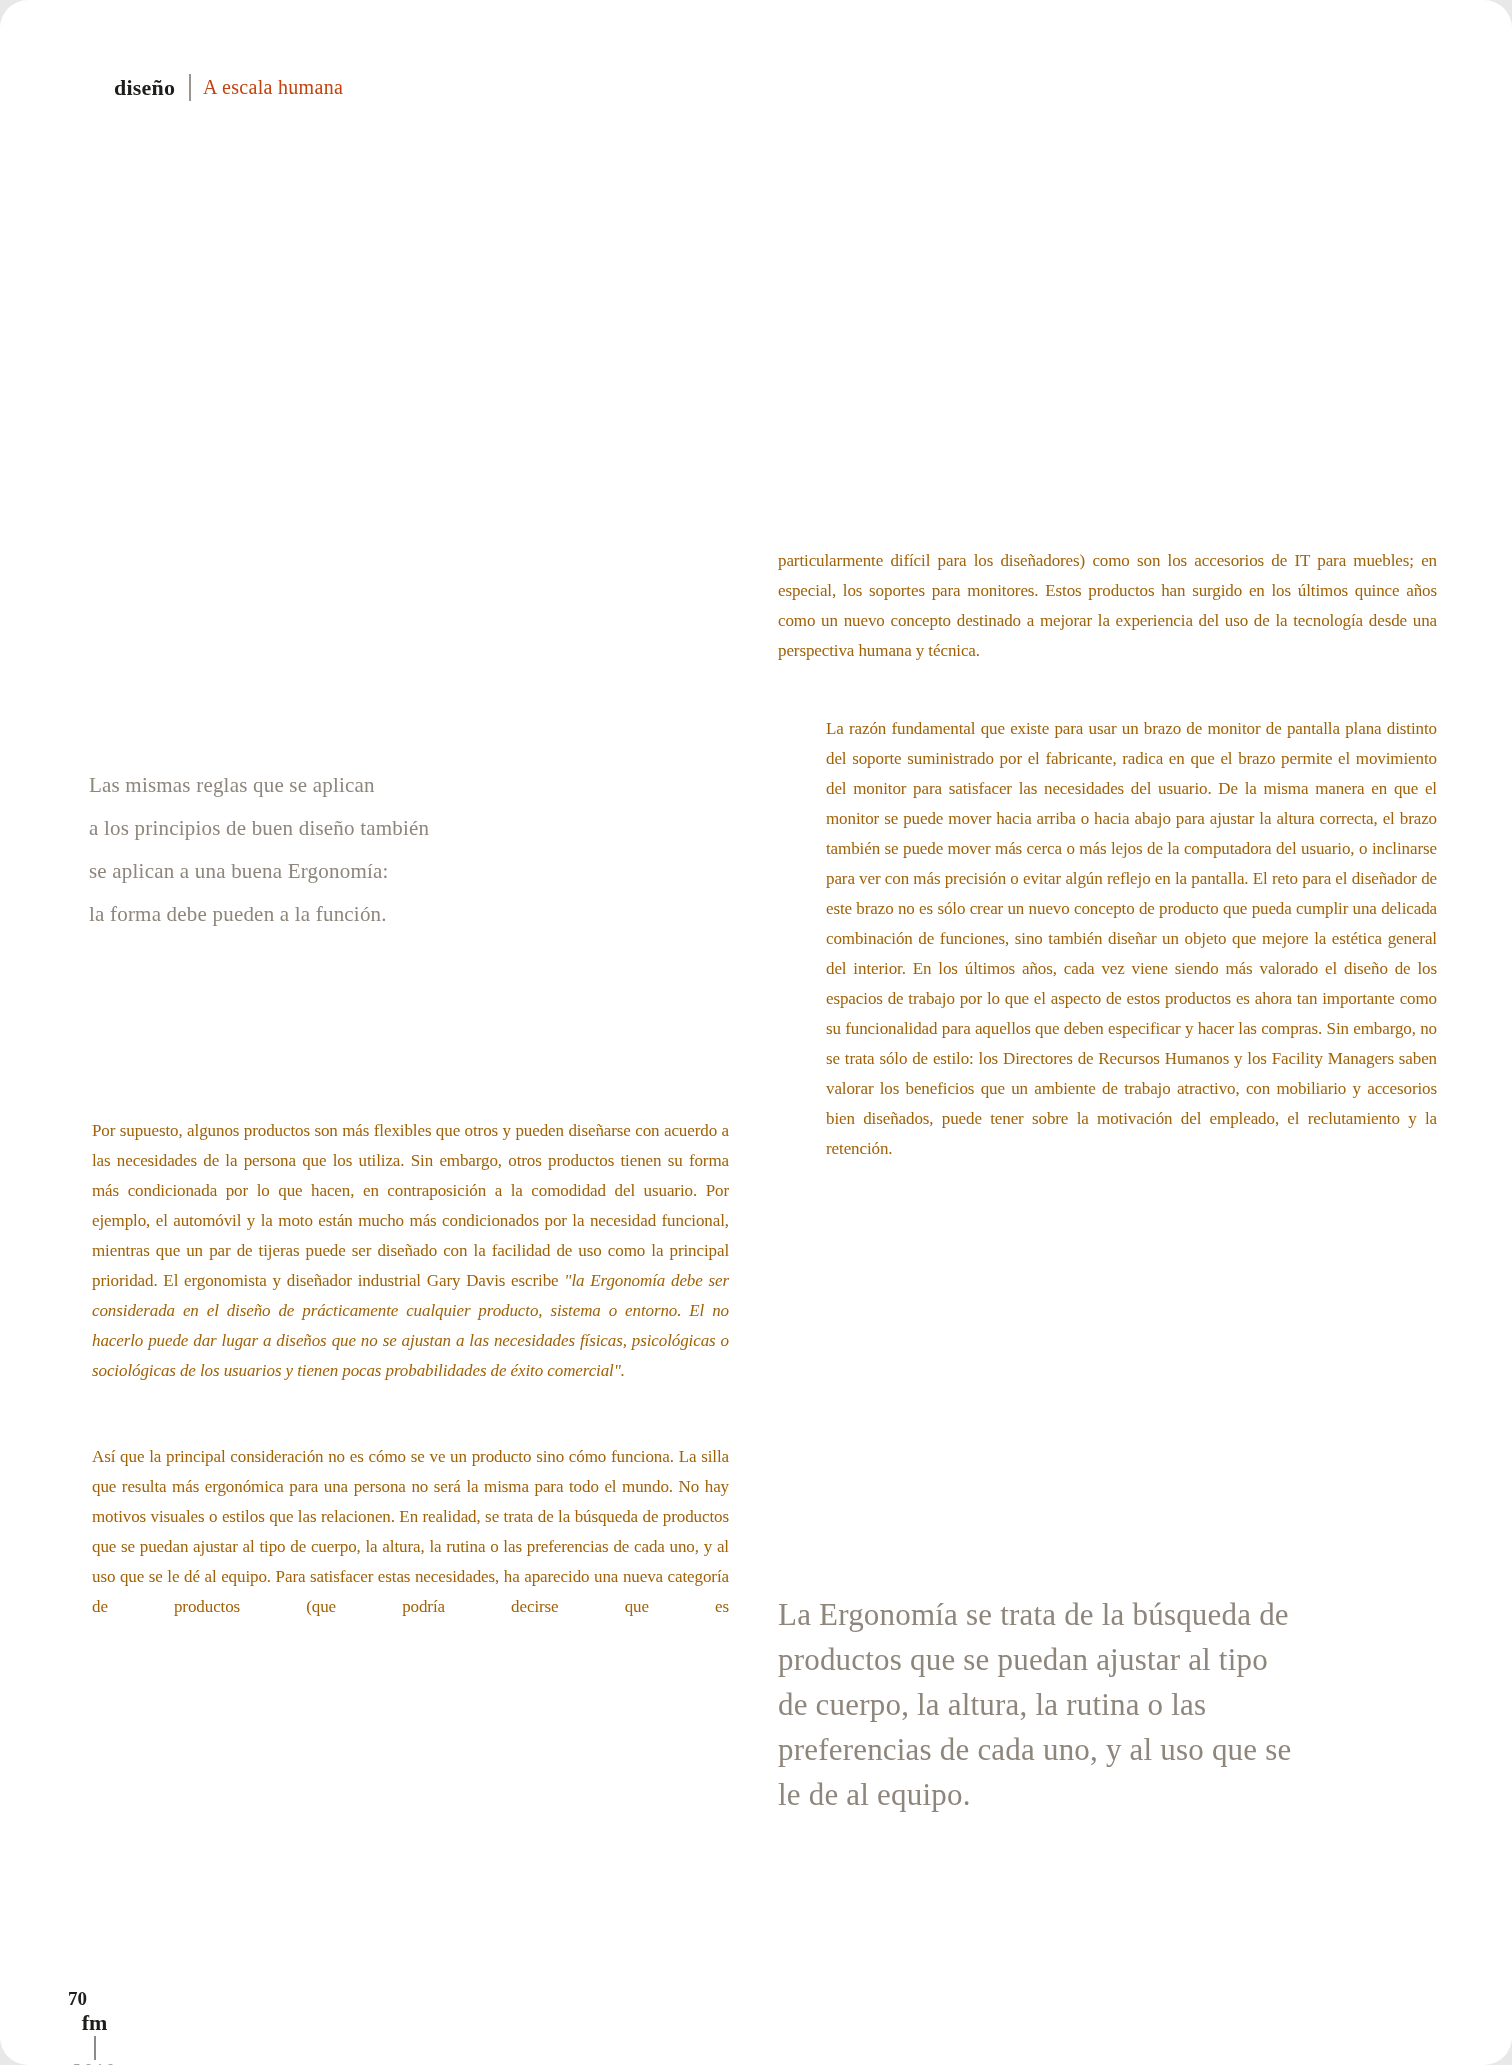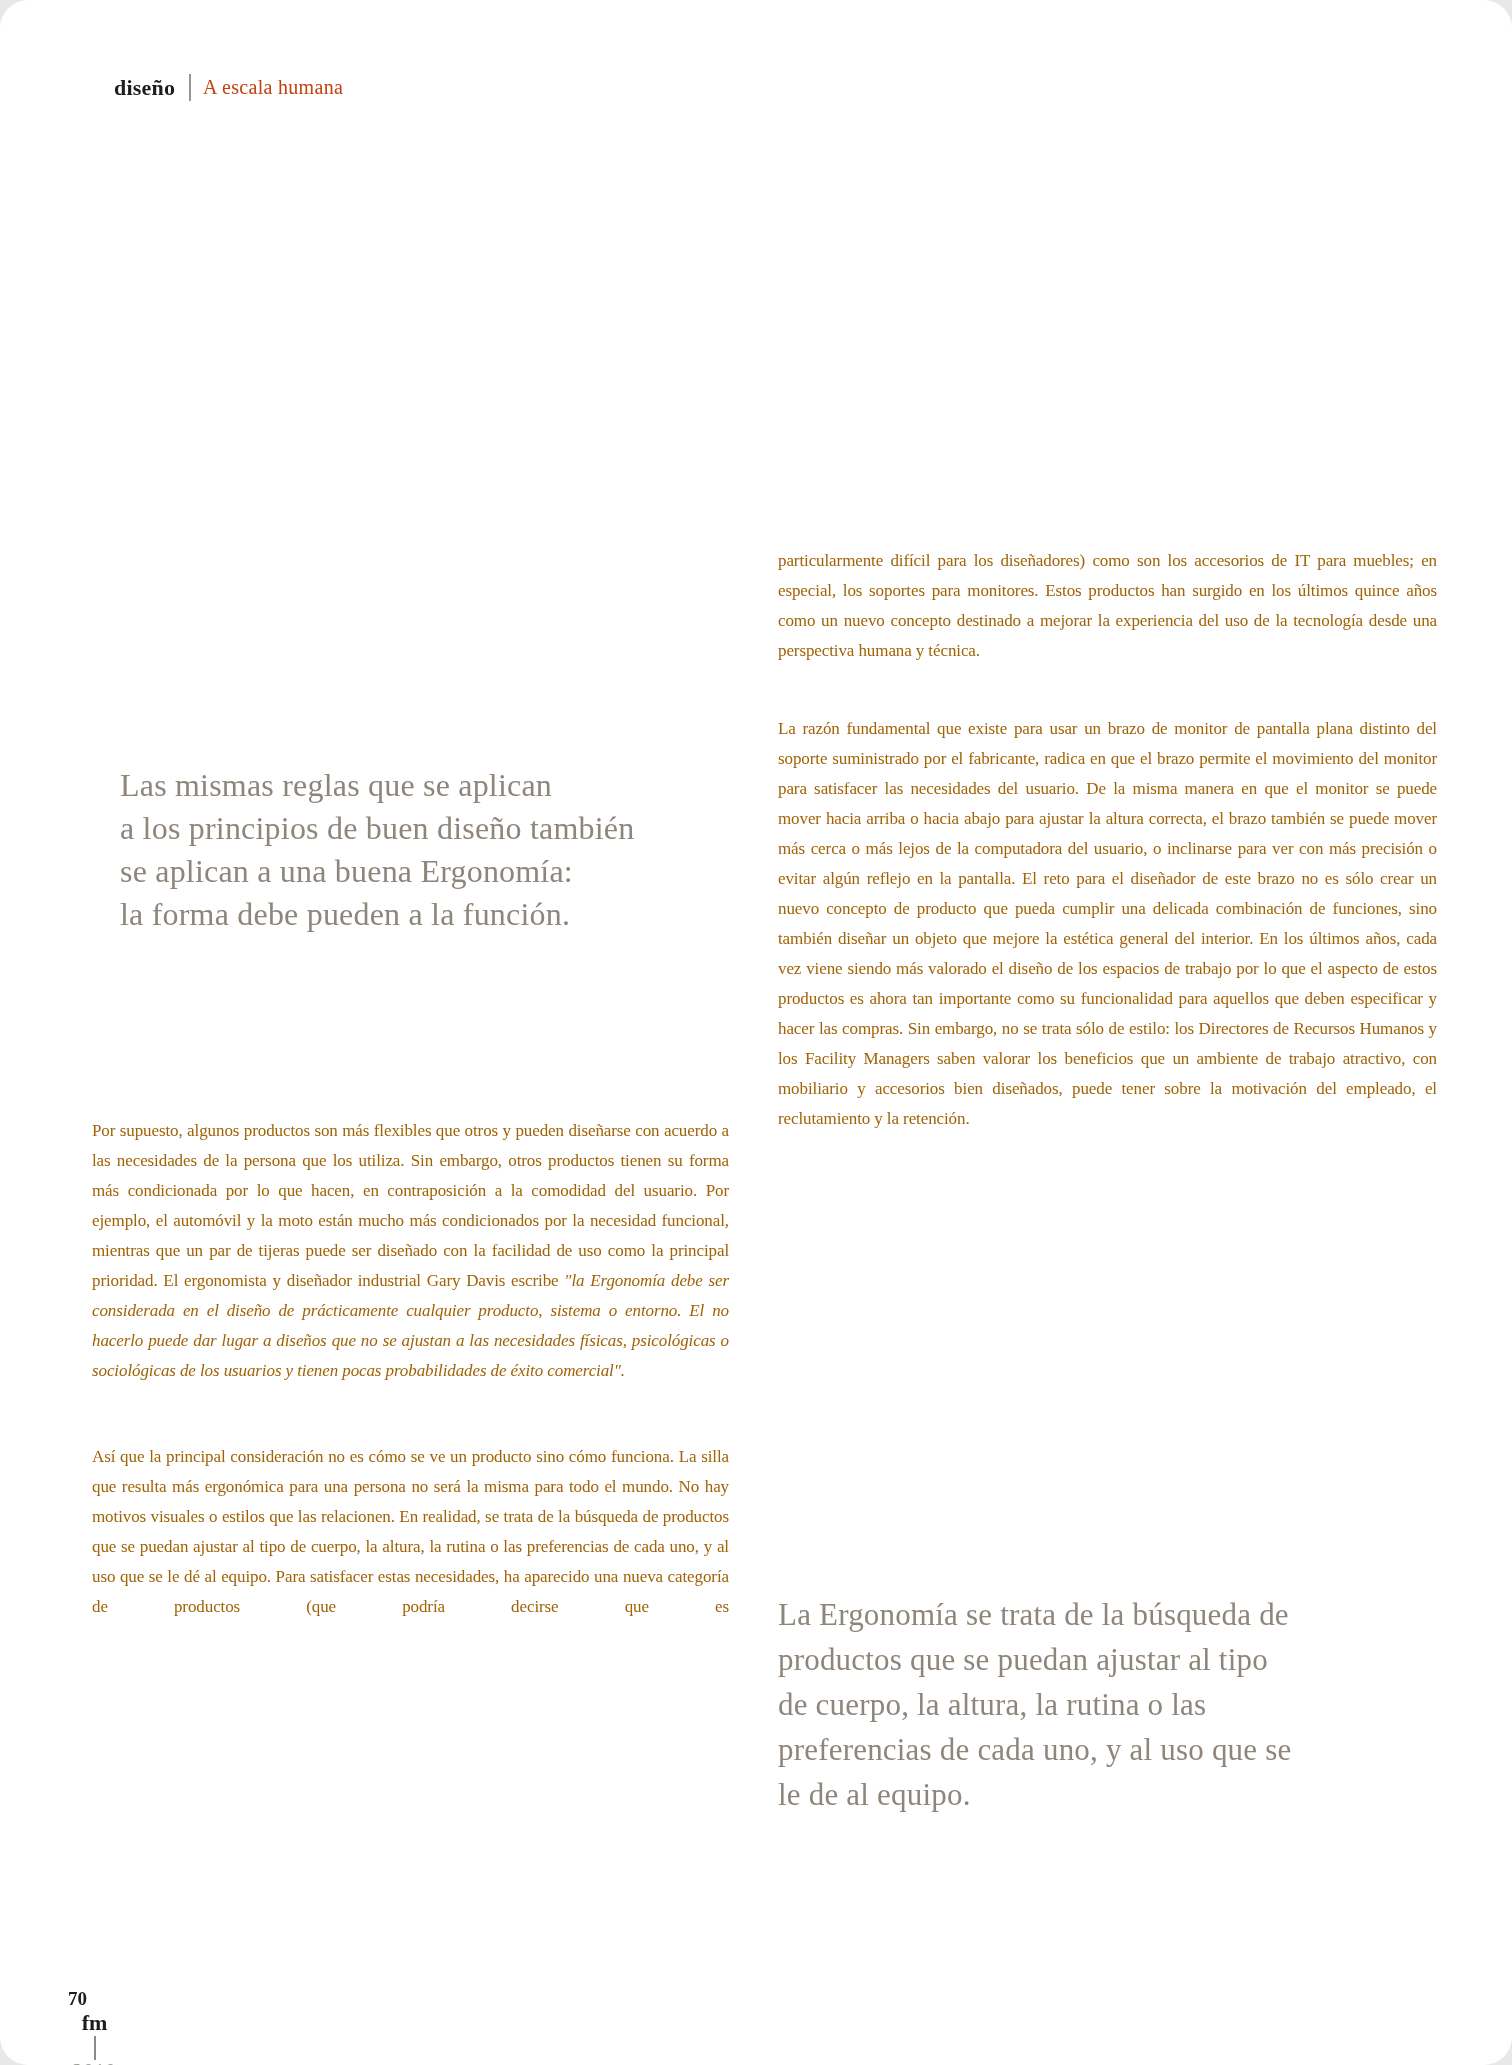--- a/index.html
+++ b/index.html
@@ -40,24 +40,24 @@
     letter-spacing: 0.3px;
   }
 
   
   .pullquote {
     position: absolute;
     color: #8e857b;
     letter-spacing: 0.2px;
   }
   .pullquote-left {
-    left: 120px;
+    left: 89px;
     top: 764px;
     width: 620px;
-    font-size: 32px;
+    font-size: 21px;
     line-height: 43px;
   }
   .pullquote-right {
     left: 778px;
     top: 1592px;
     width: 665px;
     font-size: 31px;
     line-height: 45px;
   }
 
@@ -70,21 +70,21 @@
 
   p.body {
     margin: 0;
     font-size: 17px;
     line-height: 30px;
     color: #a16207;
     text-align: justify;
     letter-spacing: -0.1px;
   }
   .col-left  p.body + p.body { margin-top: 56px; }
-  .col-right p.body + p.body { margin-top: 48px; }
+  .col-right p.body + p.body { margin-top: 48px; margin-left: 48px; }
   p.body em { font-style: italic; }
   p.justify-last { text-align-last: justify; }
 
   
   .footer {
     position: absolute;
     left: 68px;
     top: 1988px;
     display: flex;
     align-items: center;

